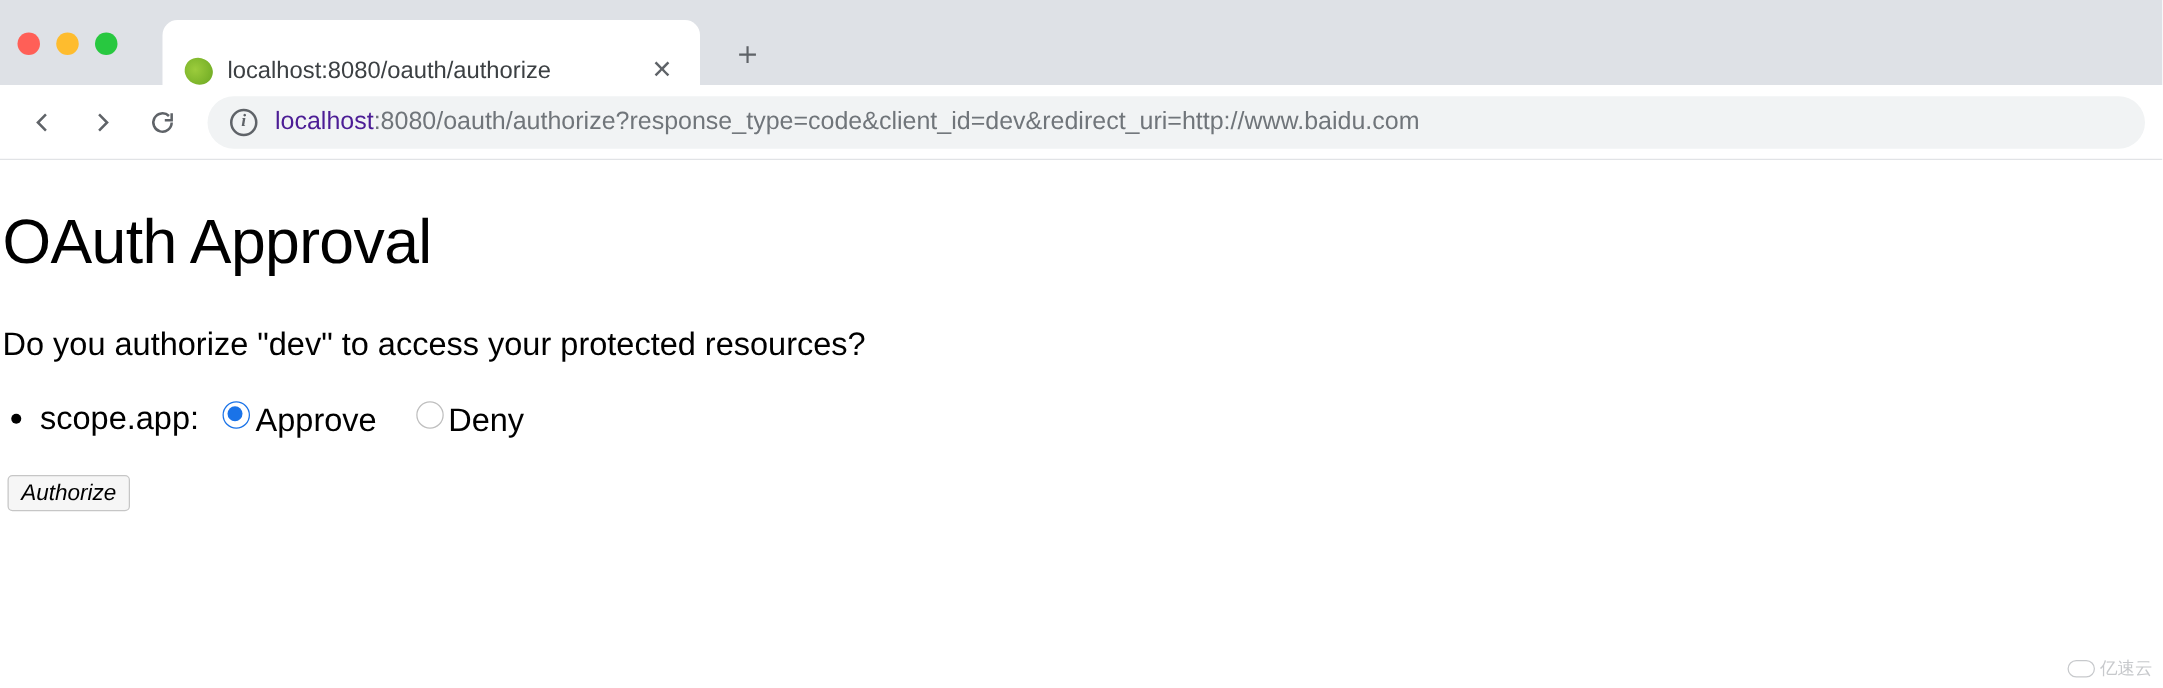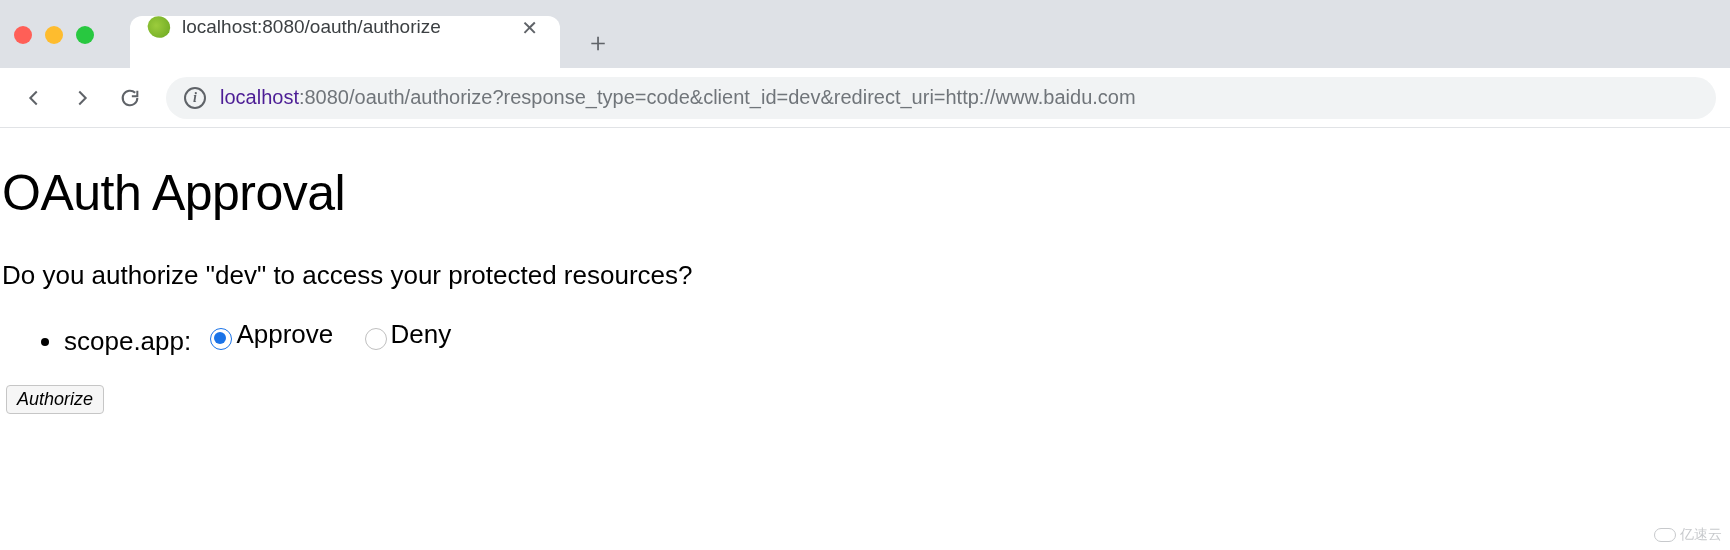--- a/index.html
+++ b/index.html
@@ -30,21 +30,21 @@
     .tl-red { background: #ff5f57; }
     .tl-yellow { background: #febc2e; }
     .tl-green { background: #28c840; }
     .tab {
       margin-left: 120px;
       background: #fff;
       height: 52px;
       width: 430px;
       border-radius: 12px 12px 0 0;
       display: flex;
-      align-items: flex-start;
+      align-items: flex-end;
       padding: 0 18px;
       gap: 12px;
       position: relative;
     }
     .favicon {
       width: 22px; height: 22px;
       border-radius: 50% 60% 50% 60%;
       background: radial-gradient(circle at 40% 40%, #9ccc3c, #6aa721);
       transform: rotate(-18deg);
       flex-shrink: 0;
@@ -127,26 +127,26 @@
       letter-spacing: -0.5px;
       padding: 0 2px;
     }
     .prompt {
       font-size: 26px;
       margin-bottom: 28px;
       padding: 0 2px;
     }
     ul.scope-list {
       list-style: disc;
-      padding-left: 64px;
+      padding-left: 32px;
       font-size: 26px;
     }
     ul.scope-list li { margin-bottom: 6px; }
     .scope-label { margin-right: 6px; }
-    .radio-wrap { display: inline-flex; align-items: flex-end; margin-left: 6px; margin-right: 18px; }
+    .radio-wrap { display: inline-flex; align-items: flex-start; margin-left: 6px; margin-right: 18px; }
     .radio-input {
       appearance: none;
       width: 22px; height: 22px;
       border-radius: 50%;
       border: 1.5px solid #bfbfbf;
       margin-right: 4px;
       position: relative;
       cursor: pointer;
       background: #fff;
     }

